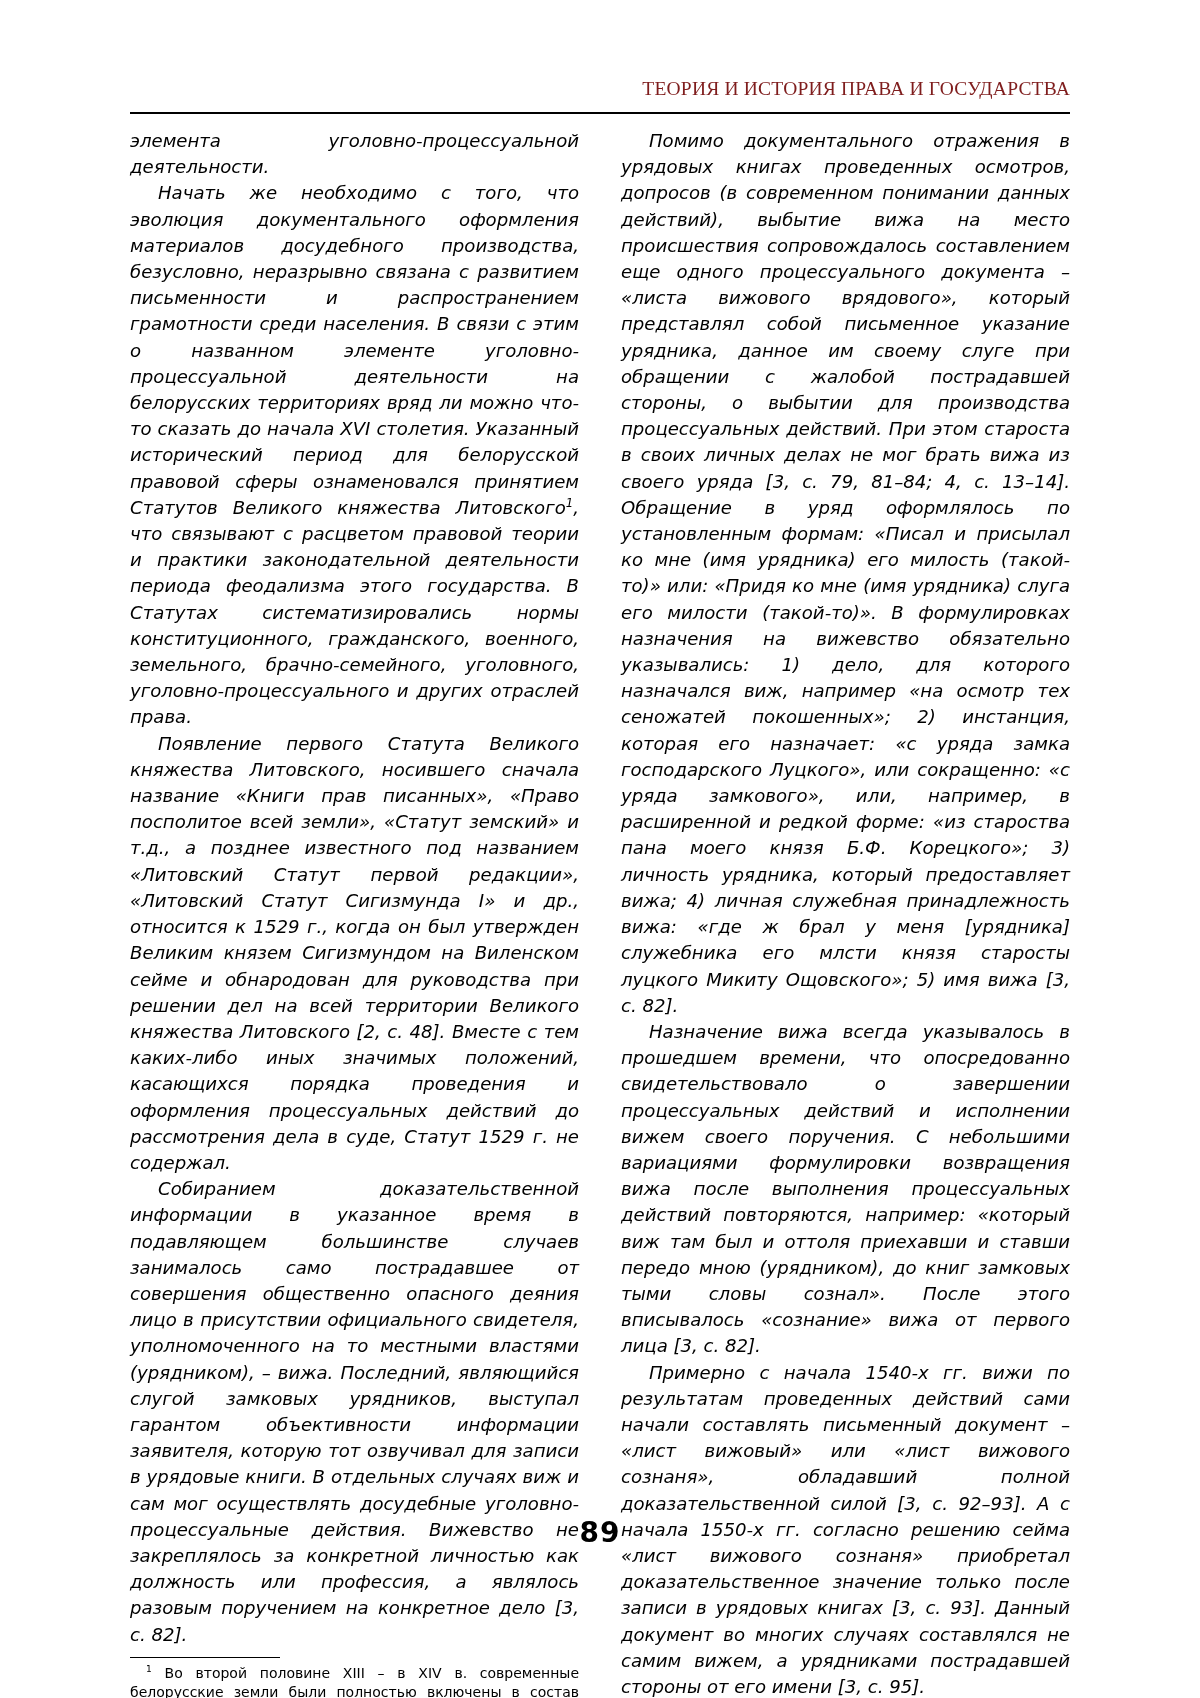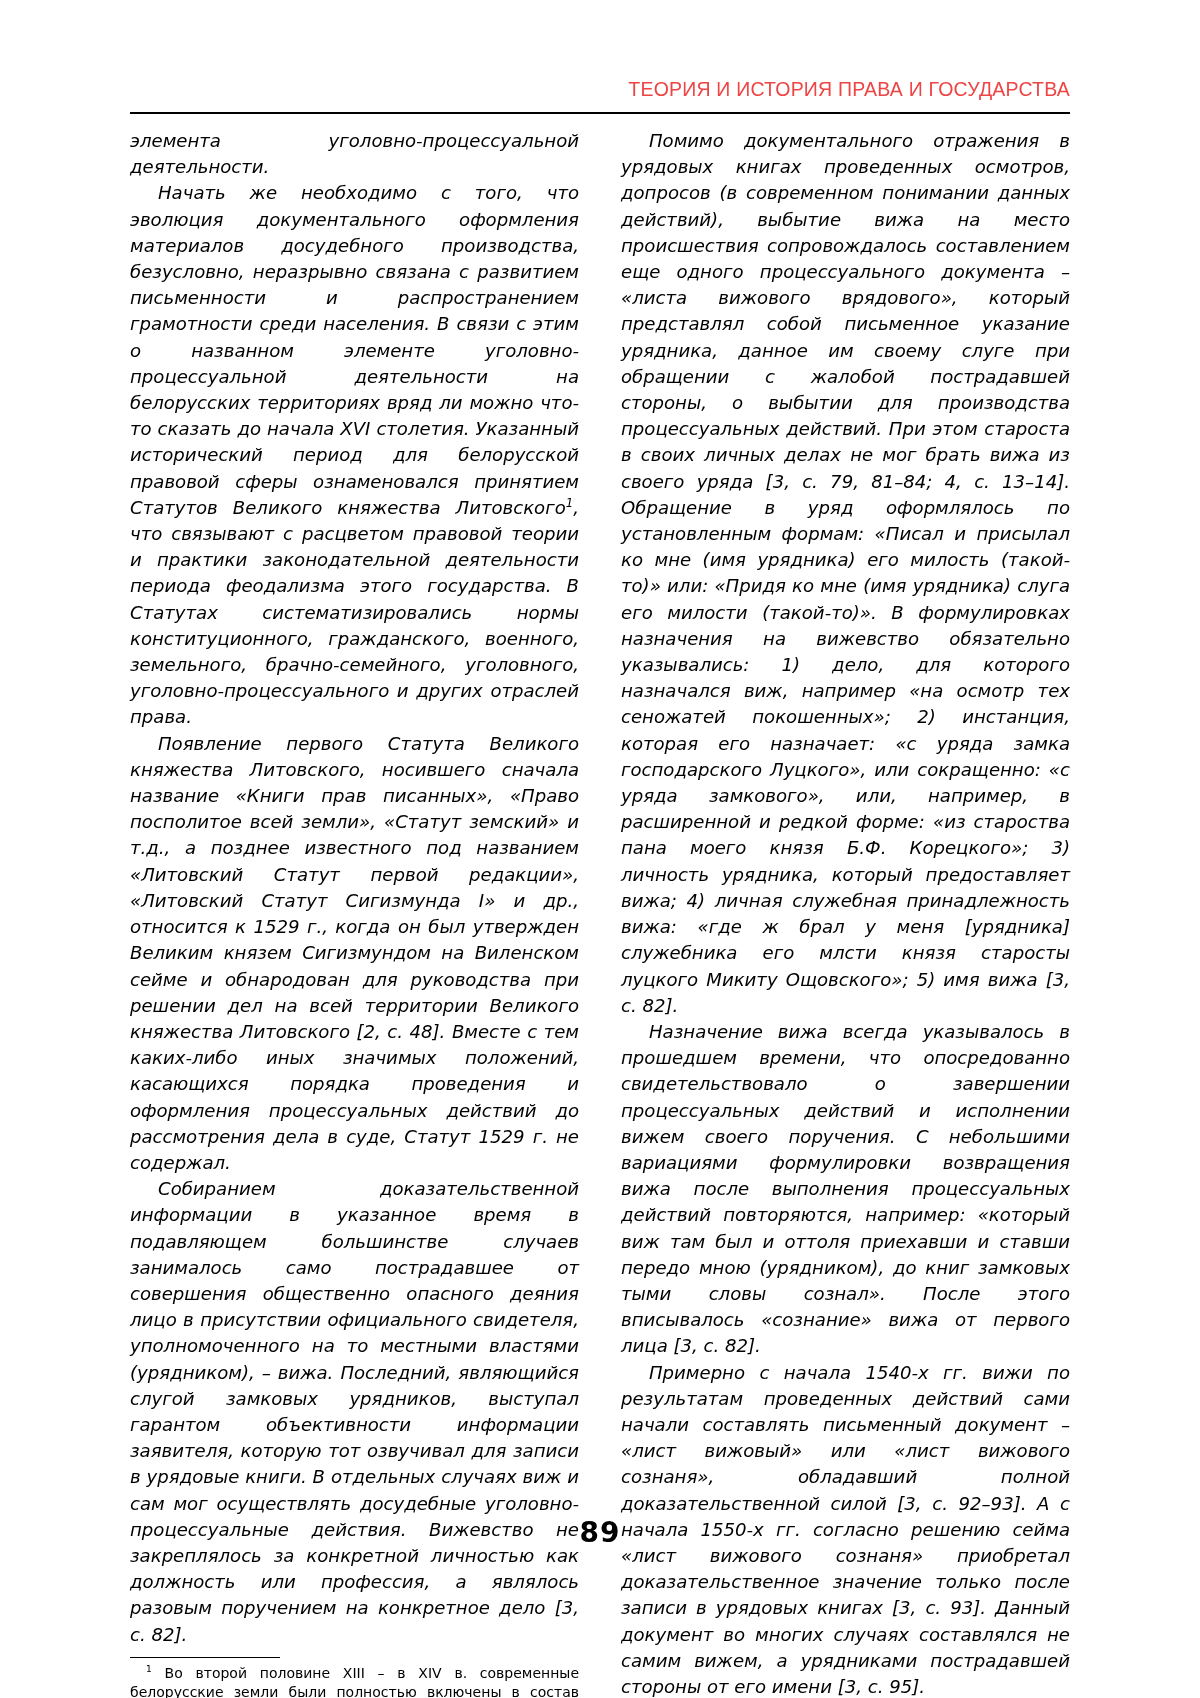--- a/index.html
+++ b/index.html
@@ -33,22 +33,22 @@
     left: 130px;
     top: 112px;
     width: 940px;
     height: 2px;
     background: #000000;
   }
   .header-title {
     display: inline-block;
     font-size: 19.5px;
     letter-spacing: 0.2px;
-    color: #ef4444;
-    font-family: Liberation Sans, sans-serif;
+    color: #7f1d1d;
+    font-family: Liberation Serif, serif;
     margin-left: 36px;
   }
   .columns {
     position: absolute;
     left: 130px;
     top: 128px;
     width: 940px;
     display: flex;
     gap: 42px;
   }

